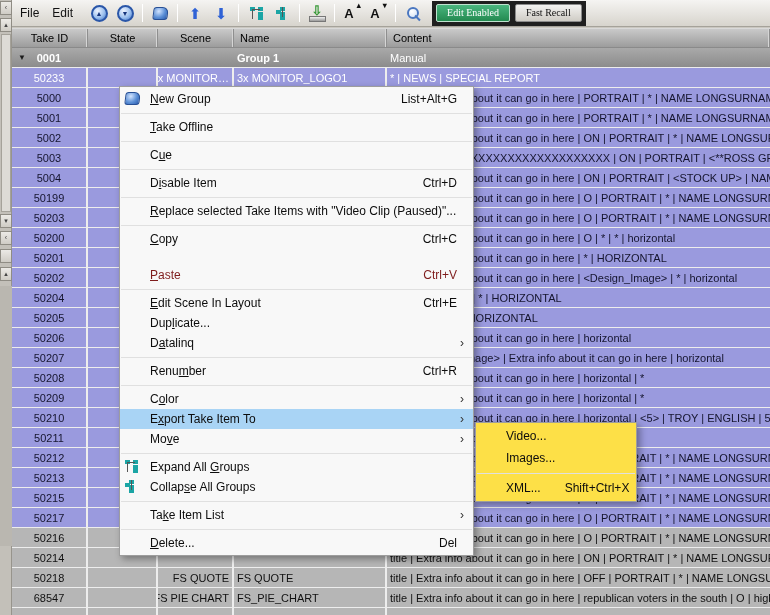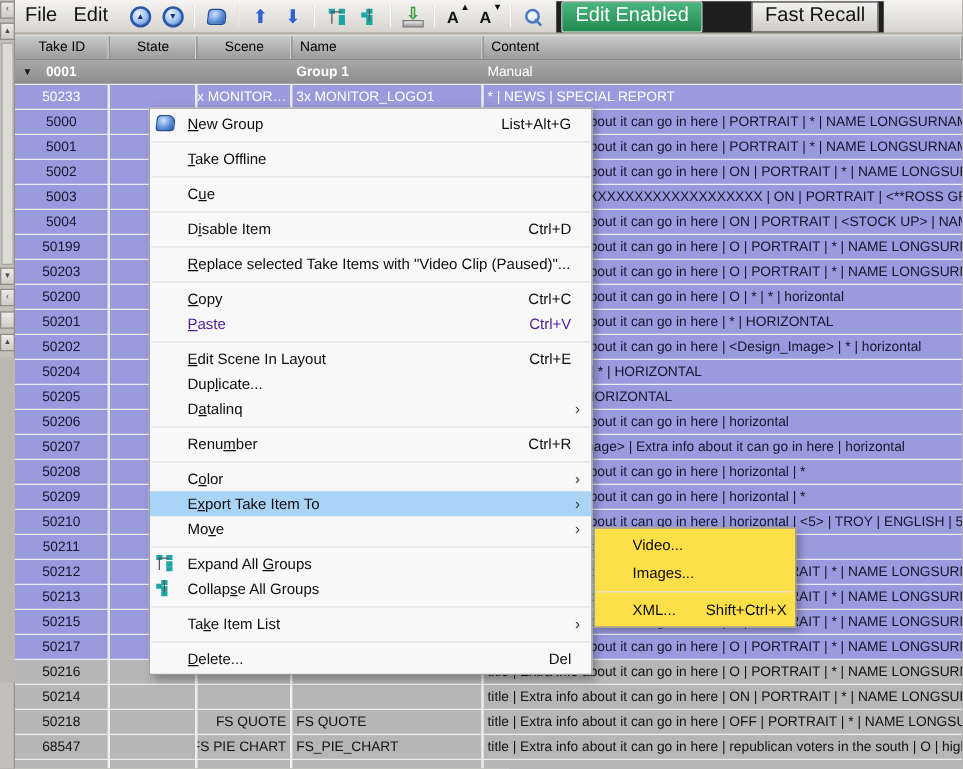--- a/index.html
+++ b/index.html
@@ -11,21 +11,21 @@
   .left-strip{position:absolute;left:0;top:0;width:12px;height:615px;background:#c3c0b9;border-right:1px solid #97948c;}
   .strip-btn{position:absolute;left:0;width:12px;height:14px;background:linear-gradient(#eceae6,#cfccc5);
              border:1px solid #8f8c84;font-size:7px;line-height:11px;text-align:center;color:#444;}
   .strip-track{position:absolute;left:1px;top:34px;width:10px;height:178px;background:#dddbd6;border:1px solid #a5a29a;}
   .strip-low{position:absolute;left:0;top:286px;width:12px;height:260px;background:#bab7b0;}
 
   
   .toolbar{position:absolute;left:12px;top:0;width:758px;height:27px;
            background:linear-gradient(#f5f4f2,#d7d4cd);border-bottom:1px solid #a5a29a;
            display:flex;align-items:center;padding-left:8px;}
-  .menu-label{font-size:16px;color:#111;margin-right:13px;}
+  .menu-label{font-size:12px;color:#111;margin-right:13px;}
   .tb-btn{min-width:24px;height:22px;display:flex;align-items:center;justify-content:center;margin:0 1px;border-radius:3px;}
   .tb-sep{width:1px;height:18px;background:#9e9b93;border-right:1px solid #ffffff;margin:0 4px;}
 
   
   .circle-up-icon,.circle-down-icon{width:17px;height:17px;border-radius:50%;
       background:radial-gradient(circle at 35% 30%,#eef4ff,#9cc0ee 55%,#3a6fc4);
       border:2px solid #2a56a8;display:flex;align-items:center;justify-content:center;
       font-size:7px;color:#16357c;font-weight:bold;}
   .arrow-up-icon,.arrow-down-icon{font-size:15px;color:#2f62d6;line-height:15px;}
   .new-group-icon{display:inline-block;width:15px;height:13px;border-radius:3px 6px 3px 3px;
@@ -49,23 +49,23 @@
       background:linear-gradient(#efefef,#9a9a9a);border:1px solid #777;}
   .font-increase-icon,.font-decrease-icon{position:relative;font-weight:bold;font-size:13px;color:#111;padding-right:6px;}
   .font-increase-icon::after{content:"▴";position:absolute;top:-5px;right:-1px;font-size:8px;}
   .font-decrease-icon::after{content:"▾";position:absolute;top:-5px;right:-1px;font-size:8px;}
   .magnifier-icon{position:relative;width:15px;height:15px;}
   .magnifier-icon::before{content:"";position:absolute;left:1px;top:1px;width:8px;height:8px;border-radius:50%;
       border:2px solid #4a77c0;background:radial-gradient(circle at 35% 30%,#fff,#cfe0f5);}
   .magnifier-icon::after{content:"";position:absolute;right:0px;bottom:2px;width:7px;height:2px;background:#4a77c0;transform:rotate(45deg);}
 
   .dark-panel{display:flex;align-items:center;gap:5px;background:#1f1f1f;height:25px;padding:0 4px;margin-left:6px;}
-  .btn-toggle{font-size:16px;padding:2px 10px 3px;border:1px solid #8b8b8b;border-radius:2px;white-space:nowrap;}
+  .btn-toggle{font-size:10px;padding:2px 10px 3px;border:1px solid #8b8b8b;border-radius:2px;white-space:nowrap;font-family:Liberation Serif, serif;}
   .btn-green{background:linear-gradient(#4ab67f,#238a50);color:#fff;border-color:#bfe2cf;}
-  .btn-gray{background:linear-gradient(#f3f2f0,#cfccc5);color:#111;border-color:#8b8b8b;margin-left:34px;}
+  .btn-gray{background:linear-gradient(#f3f2f0,#cfccc5);color:#111;border-color:#8b8b8b;}
 
   
   .grid-header{position:absolute;left:12px;top:28px;width:758px;height:20px;
       background:linear-gradient(#c9c9c9,#9c9c9c);display:flex;align-items:center;
       font-size:11px;color:#000;border-bottom:1px solid #8a8a8a;border-top:1px solid #d9d9d9;}
   .gh{height:100%;display:flex;align-items:center;border-right:1px solid #8f8f8f;box-shadow:inset -1px 0 0 #d5d5d5;}
   .gh.center{justify-content:center;}
   .gh.left{padding-left:6px;}
 
   .grid-body{position:absolute;left:12px;top:48px;width:758px;height:567px;background:#ededed;overflow:hidden;}
@@ -87,21 +87,21 @@
   .row.partial{height:12px;margin-bottom:0;}
 
   
   .ctx{position:absolute;left:119px;top:86px;width:355px;background:#f8f8f8;
        border:1px solid #9d9d9d;box-shadow:3px 3px 7px rgba(0,0,0,.35);
        padding:2px 0;z-index:10;font-size:12px;}
   .mi{position:relative;height:20px;line-height:20px;display:flex;align-items:flex-start;
       padding-left:30px;padding-right:16px;color:#0d0d0d;white-space:nowrap;}
   .mi .lbl{flex:1;overflow:hidden;}
   .mi .sc{margin-left:18px;}
-  .mi.dis{color:#4c1d95;}
+  .mi.dis{color:#7f1d1d;margin-top:16px;}
   .mi.hl{background:#a9d4f5;}
   .mi .arr{position:absolute;right:9px;font-size:12px;color:#333;}
   .mi .mico{position:absolute;left:5px;top:3px;}
   .msep{border-top:1px solid #e0e0e0;margin:4px 1px 3px;}
 
   .sub{position:absolute;left:475px;top:422px;width:162px;background:#fde047;
        border:1px solid #9d9d9d;box-shadow:3px 3px 7px rgba(0,0,0,.35);
        padding:2px 0;z-index:11;font-size:12px;}
   .sub .mi{height:22px;line-height:22px;padding-left:30px;}
   .sub .lbl{flex:none;}

